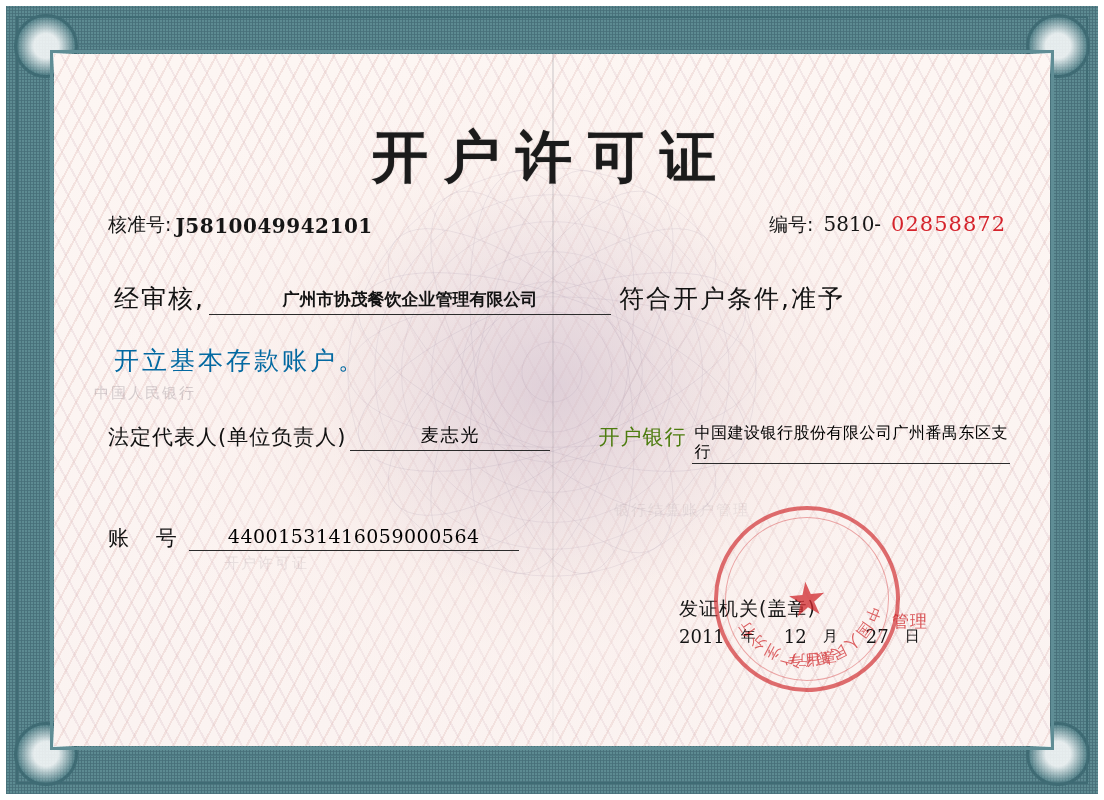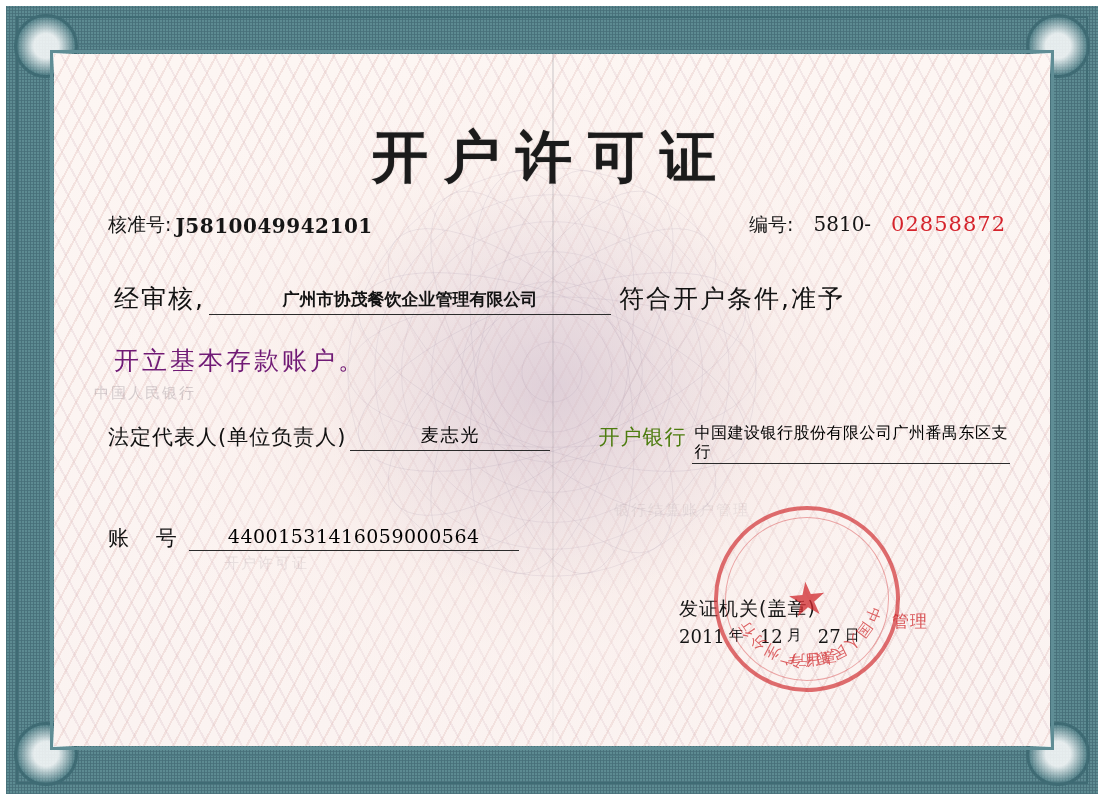--- a/index.html
+++ b/index.html
@@ -137,21 +137,21 @@
     font-size: 19px;
     color: #151515;
   }
   .approval-left { display: flex; align-items: flex-end; gap: 4px; }
   .approval-no {
     font-weight: bold;
     font-family: "DejaVu Serif", "Liberation Serif", serif;
     font-size: 20px;
     letter-spacing: 0.5px;
   }
-  .approval-right { display: flex; align-items: baseline; gap: 20px; }
+  .approval-right { display: flex; align-items: baseline; gap: 10px; }
   .serial-prefix { font-family: "DejaVu Serif", serif; font-size: 20px; }
   .serial-red {
     color: #d5242c;
     font-family: "DejaVu Serif", "Liberation Serif", serif;
     font-size: 21px;
     letter-spacing: 1px;
   }
 
   .body-line1 {
     position: absolute;
@@ -176,21 +176,21 @@
     font-family: "DejaVu Sans", sans-serif;
   }
   .trail { margin-left: 8px; letter-spacing: 2px; }
 
   .body-line2 {
     position: absolute;
     top: 290px;
     left: 60px;
     font-size: 25px;
     letter-spacing: 3px;
-    color: #701a75;
+    color: #0369a1;
   }
 
   .row-legal {
     position: absolute;
     top: 369px;
     left: 54px;
     right: 40px;
     display: flex;
     align-items: flex-start;
   }
@@ -259,22 +259,22 @@
     color: #141414;
     letter-spacing: 1px;
   }
   .date-row {
     position: absolute;
     top: 572px;
     left: 625px;
     font-size: 17px;
     color: #141414;
     display: flex;
-    align-items: flex-start;
-    gap: 2px;
+    align-items: center;
+    gap: 14px;
   }
   .date-num {
     font-family: "DejaVu Serif", "Liberation Serif", serif;
     font-size: 18px;
   }
   .date-unit { font-size: 15px; margin: 0 14px 0 2px; }
 
   
   .seal {
     position: absolute;

